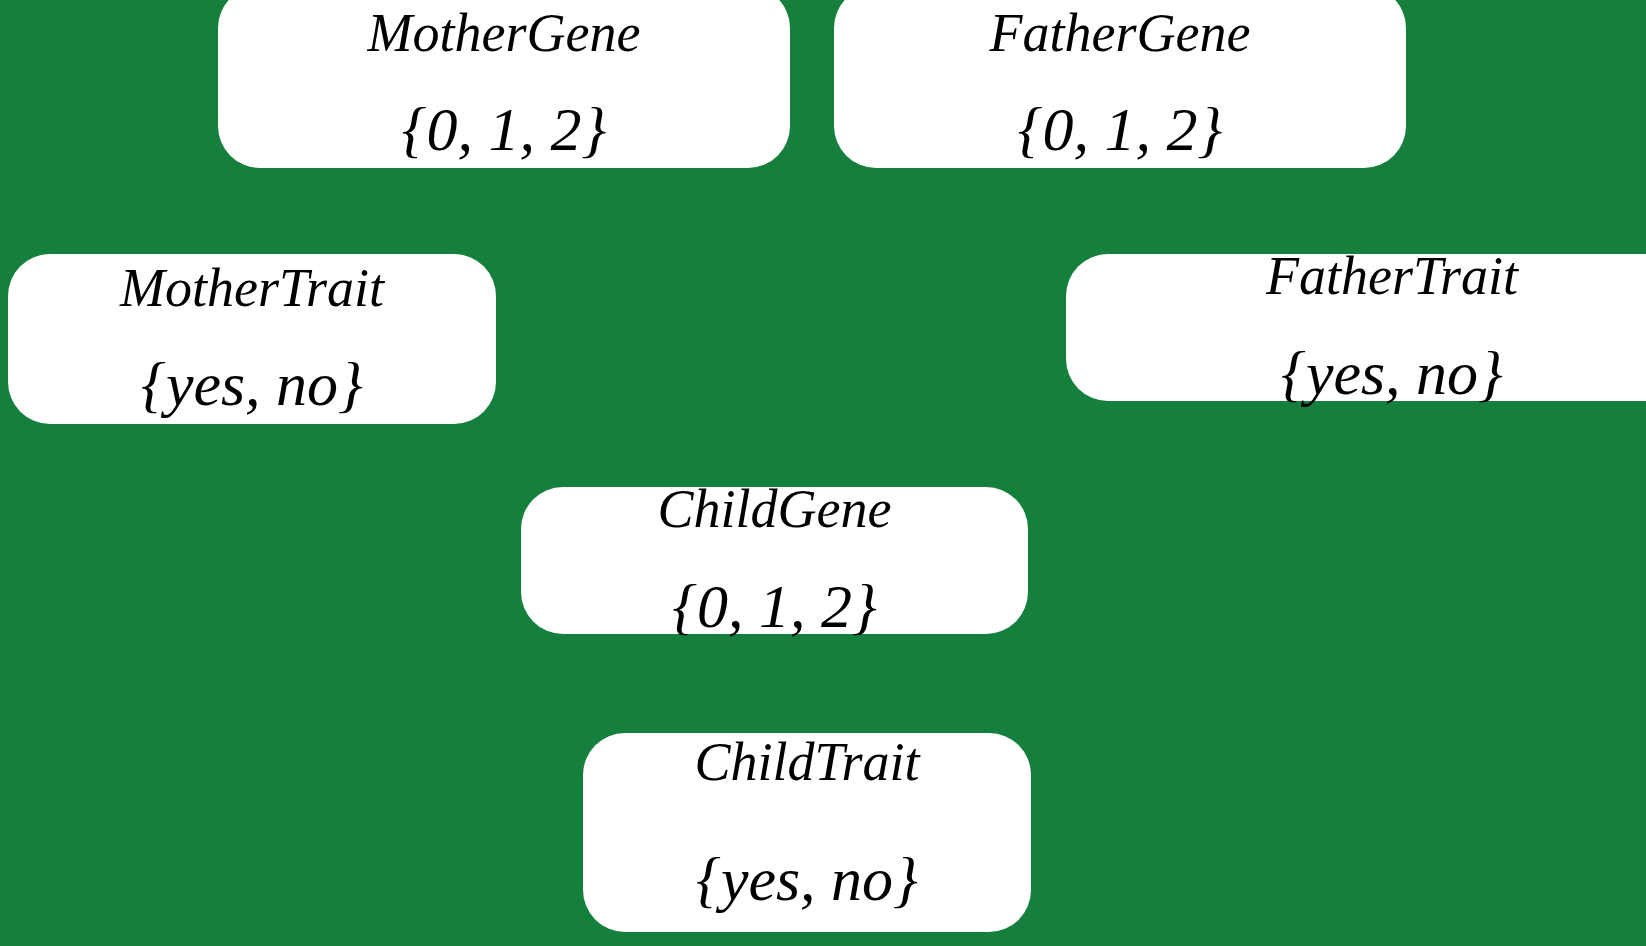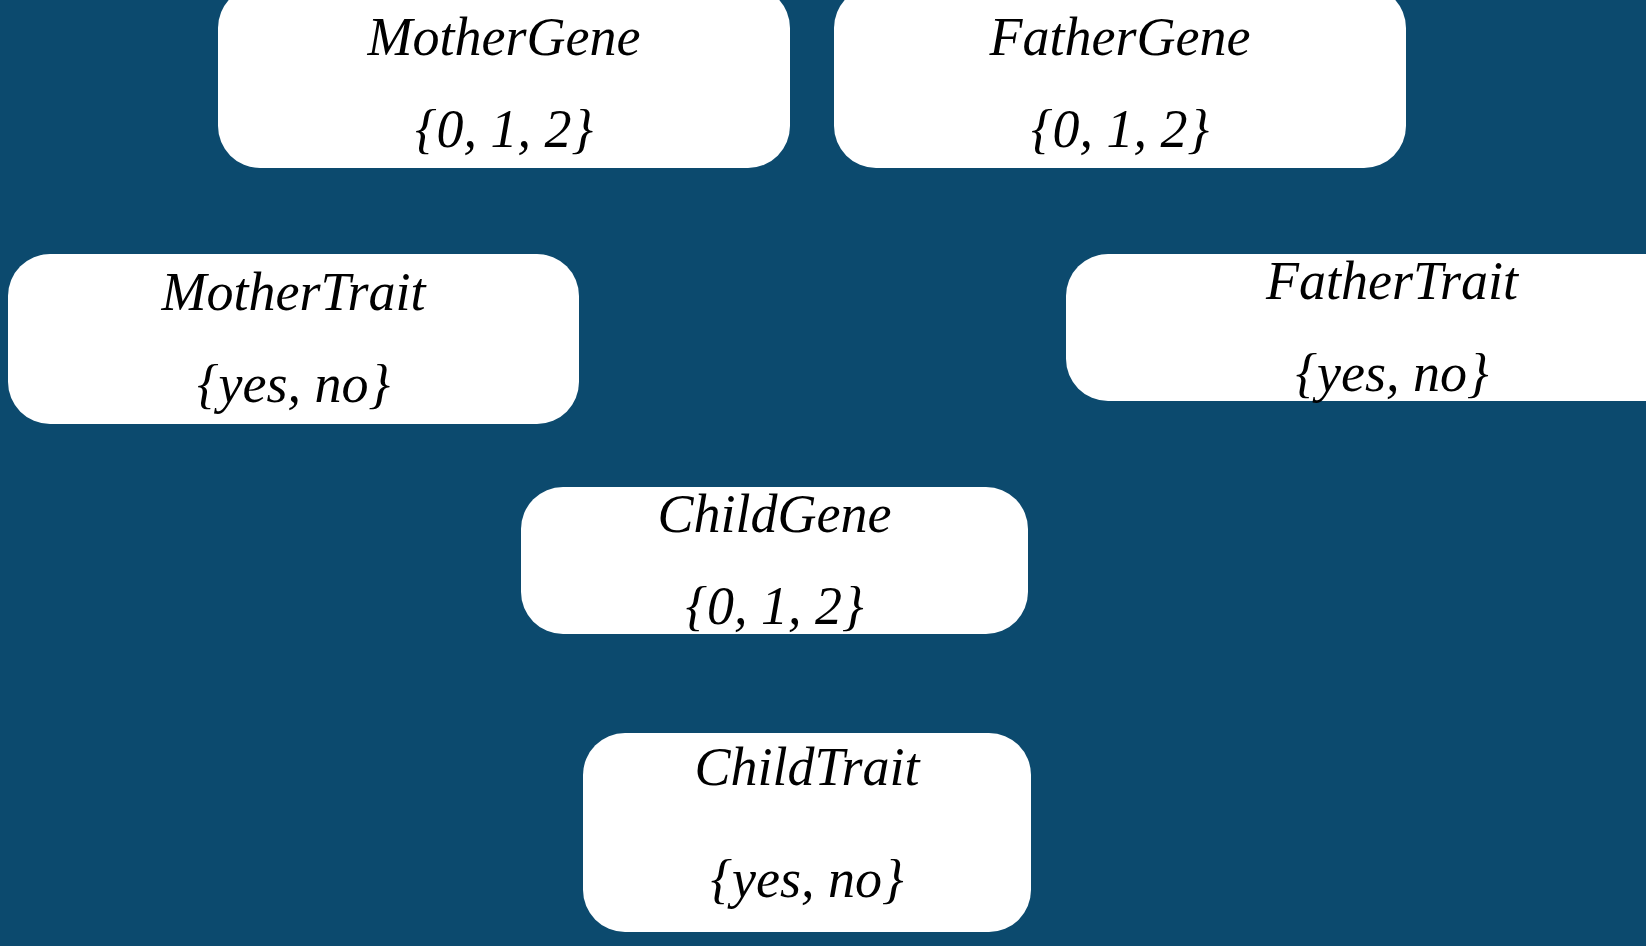--- a/index.html
+++ b/index.html
@@ -4,21 +4,21 @@
 <style>
   html, body {
     margin: 0;
     padding: 0;
     background: #000000;
   }
   #canvas {
     position: relative;
     width: 1646px;
     height: 946px;
-    background: #0c4a6e;
+    background: #15803d;
     overflow: hidden;
   }
   .node {
     position: absolute;
     background: #ffffff;
     border-radius: 42px;
     display: flex;
     flex-direction: column;
     align-items: center;
     justify-content: center;
@@ -27,41 +27,41 @@
     font-family: "Liberation Serif", "DejaVu Serif", serif;
     font-style: italic;
     line-height: 1.18;
     text-align: center;
   }
   .node-title {
     font-size: 54px;
     white-space: nowrap;
   }
   .node-domain {
-    font-size: 54px;
+    font-size: 62px;
     white-space: nowrap;
     margin-top: 28px;
   }
 </style>
 </head>
 <body>
 
 <div id="canvas">
 
   <div class="node" style="left:218px; top:-14px; width:572px; height:182px; padding-top:14px;">
     <div class="node-title">MotherGene</div>
     <div class="node-domain">{0, 1, 2}</div>
   </div>
 
   <div class="node" style="left:834px; top:-14px; width:572px; height:182px; padding-top:14px;">
     <div class="node-title">FatherGene</div>
     <div class="node-domain">{0, 1, 2}</div>
   </div>
 
-  <div class="node" style="left:8px; top:254px; width:571px; height:170px;">
+  <div class="node" style="left:8px; top:254px; width:488px; height:170px;">
     <div class="node-title">MotherTrait</div>
     <div class="node-domain">{yes, no}</div>
   </div>
 
   <div class="node" style="left:1066px; top:254px; width:652px; height:147px;">
     <div class="node-title">FatherTrait</div>
     <div class="node-domain">{yes, no}</div>
   </div>
 
   <div class="node" style="left:521px; top:487px; width:507px; height:147px;">

